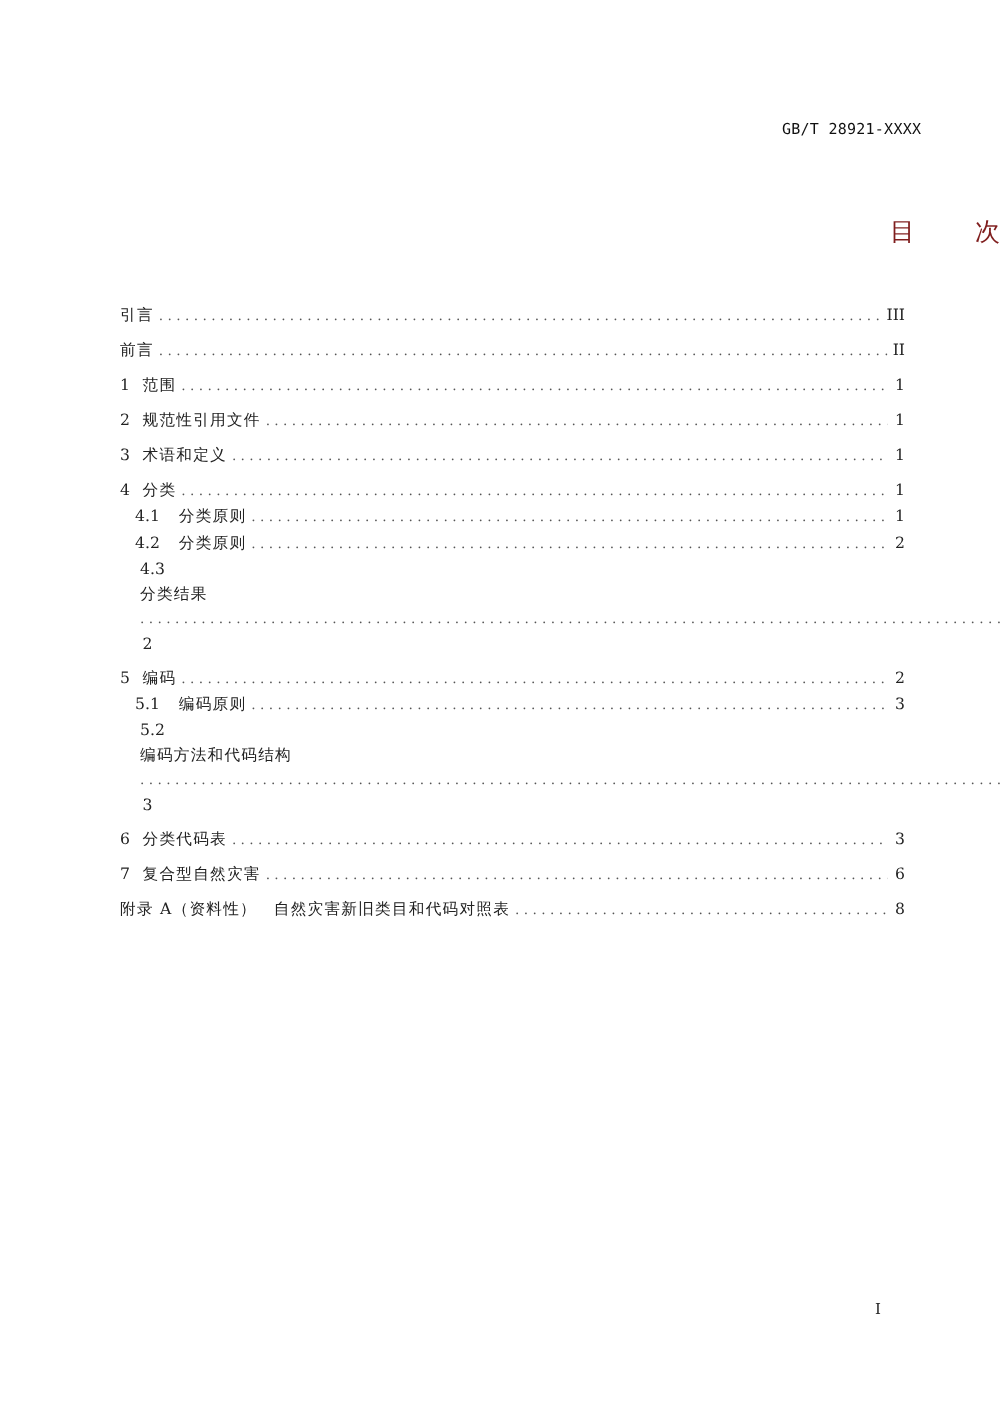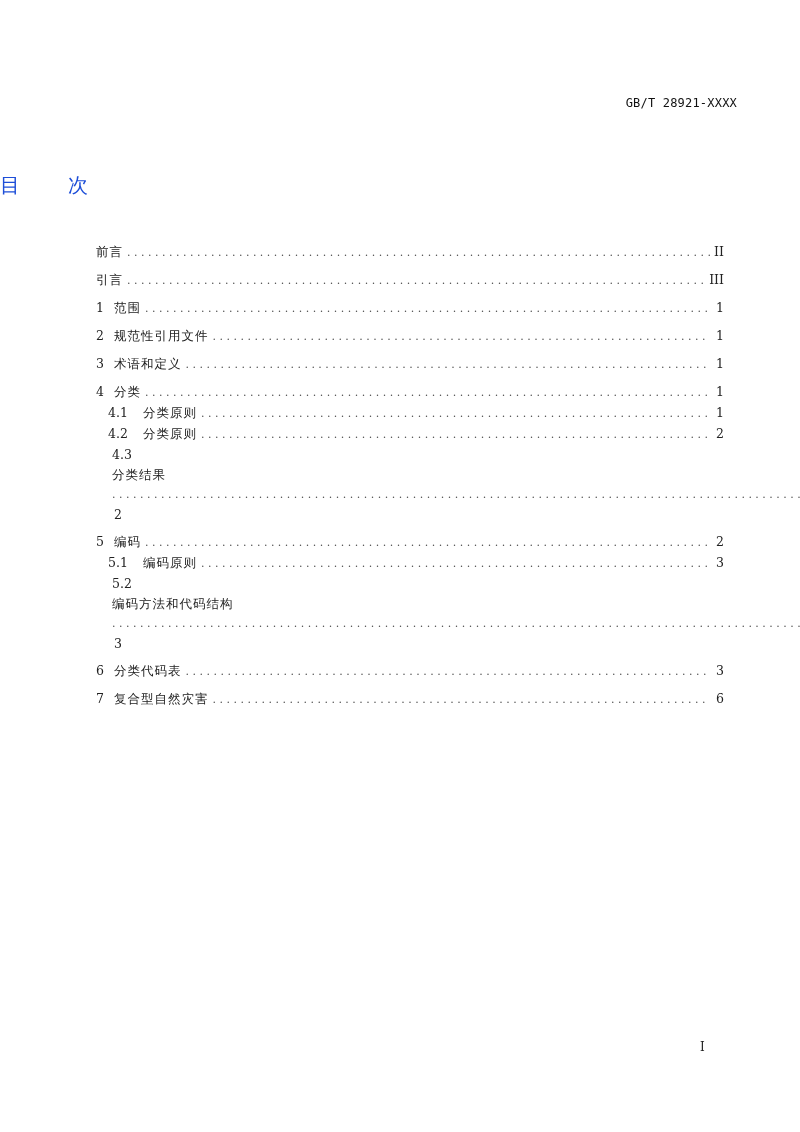--- a/index.html
+++ b/index.html
@@ -22,24 +22,24 @@
       font-family: "DejaVu Sans Mono", "Liberation Mono", monospace;
       font-size: 12px;
       letter-spacing: 0.2px;
       color: #111;
     }
     .toc-title {
       position: absolute;
       top: 172px;
       left: 0;
       width: 800px;
-      text-align: left;
+      text-align: right;
       font-family: "DejaVu Sans", "Liberation Sans", sans-serif;
       font-size: 20px;
-      color: #1d4ed8;
+      color: #7f1d1d;
     }
     .toc-title span {
       display: inline-block;
     }
     .toc-title .gap {
       width: 48px;
     }
     .toc {
       position: absolute;
       left: 96px;
@@ -93,28 +93,28 @@
 <body>
 
 <div class="std-code">GB/T 28921-XXXX</div>
 
 <div class="toc-title">
   <span>目</span><span class="gap"></span><span>次</span>
 </div>
 
 <div class="toc">
   <div class="toc-row lvl1">
+    <span class="toc-label">引言</span>
+    <span class="leader"></span>
+    <span class="toc-page">III</span>
+  </div>
+  <div class="toc-row lvl1">
     <span class="toc-label">前言</span>
     <span class="leader"></span>
     <span class="toc-page">II</span>
-  </div>
-  <div class="toc-row lvl1">
-    <span class="toc-label">引言</span>
-    <span class="leader"></span>
-    <span class="toc-page">III</span>
   </div>
   <div class="toc-row lvl1">
     <span class="toc-num">1</span>
     <span class="toc-label">范围</span>
     <span class="leader"></span>
     <span class="toc-page">1</span>
   </div>
   <div class="toc-row lvl1">
     <span class="toc-num">2</span>
     <span class="toc-label">规范性引用文件</span>
@@ -174,15 +174,20 @@
     <span class="toc-label">分类代码表</span>
     <span class="leader"></span>
     <span class="toc-page">3</span>
   </div>
   <div class="toc-row lvl1">
     <span class="toc-num">7</span>
     <span class="toc-label">复合型自然灾害</span>
     <span class="leader"></span>
     <span class="toc-page">6</span>
   </div>
+  <div class="toc-row lvl1">
+    <span class="toc-label">附录 A（资料性）　自然灾害新旧类目和代码对照表</span>
+    <span class="leader"></span>
+    <span class="toc-page">8</span>
+  </div>
 </div>
 
 <div class="page-footer">I</div>
 
 </body></html>

